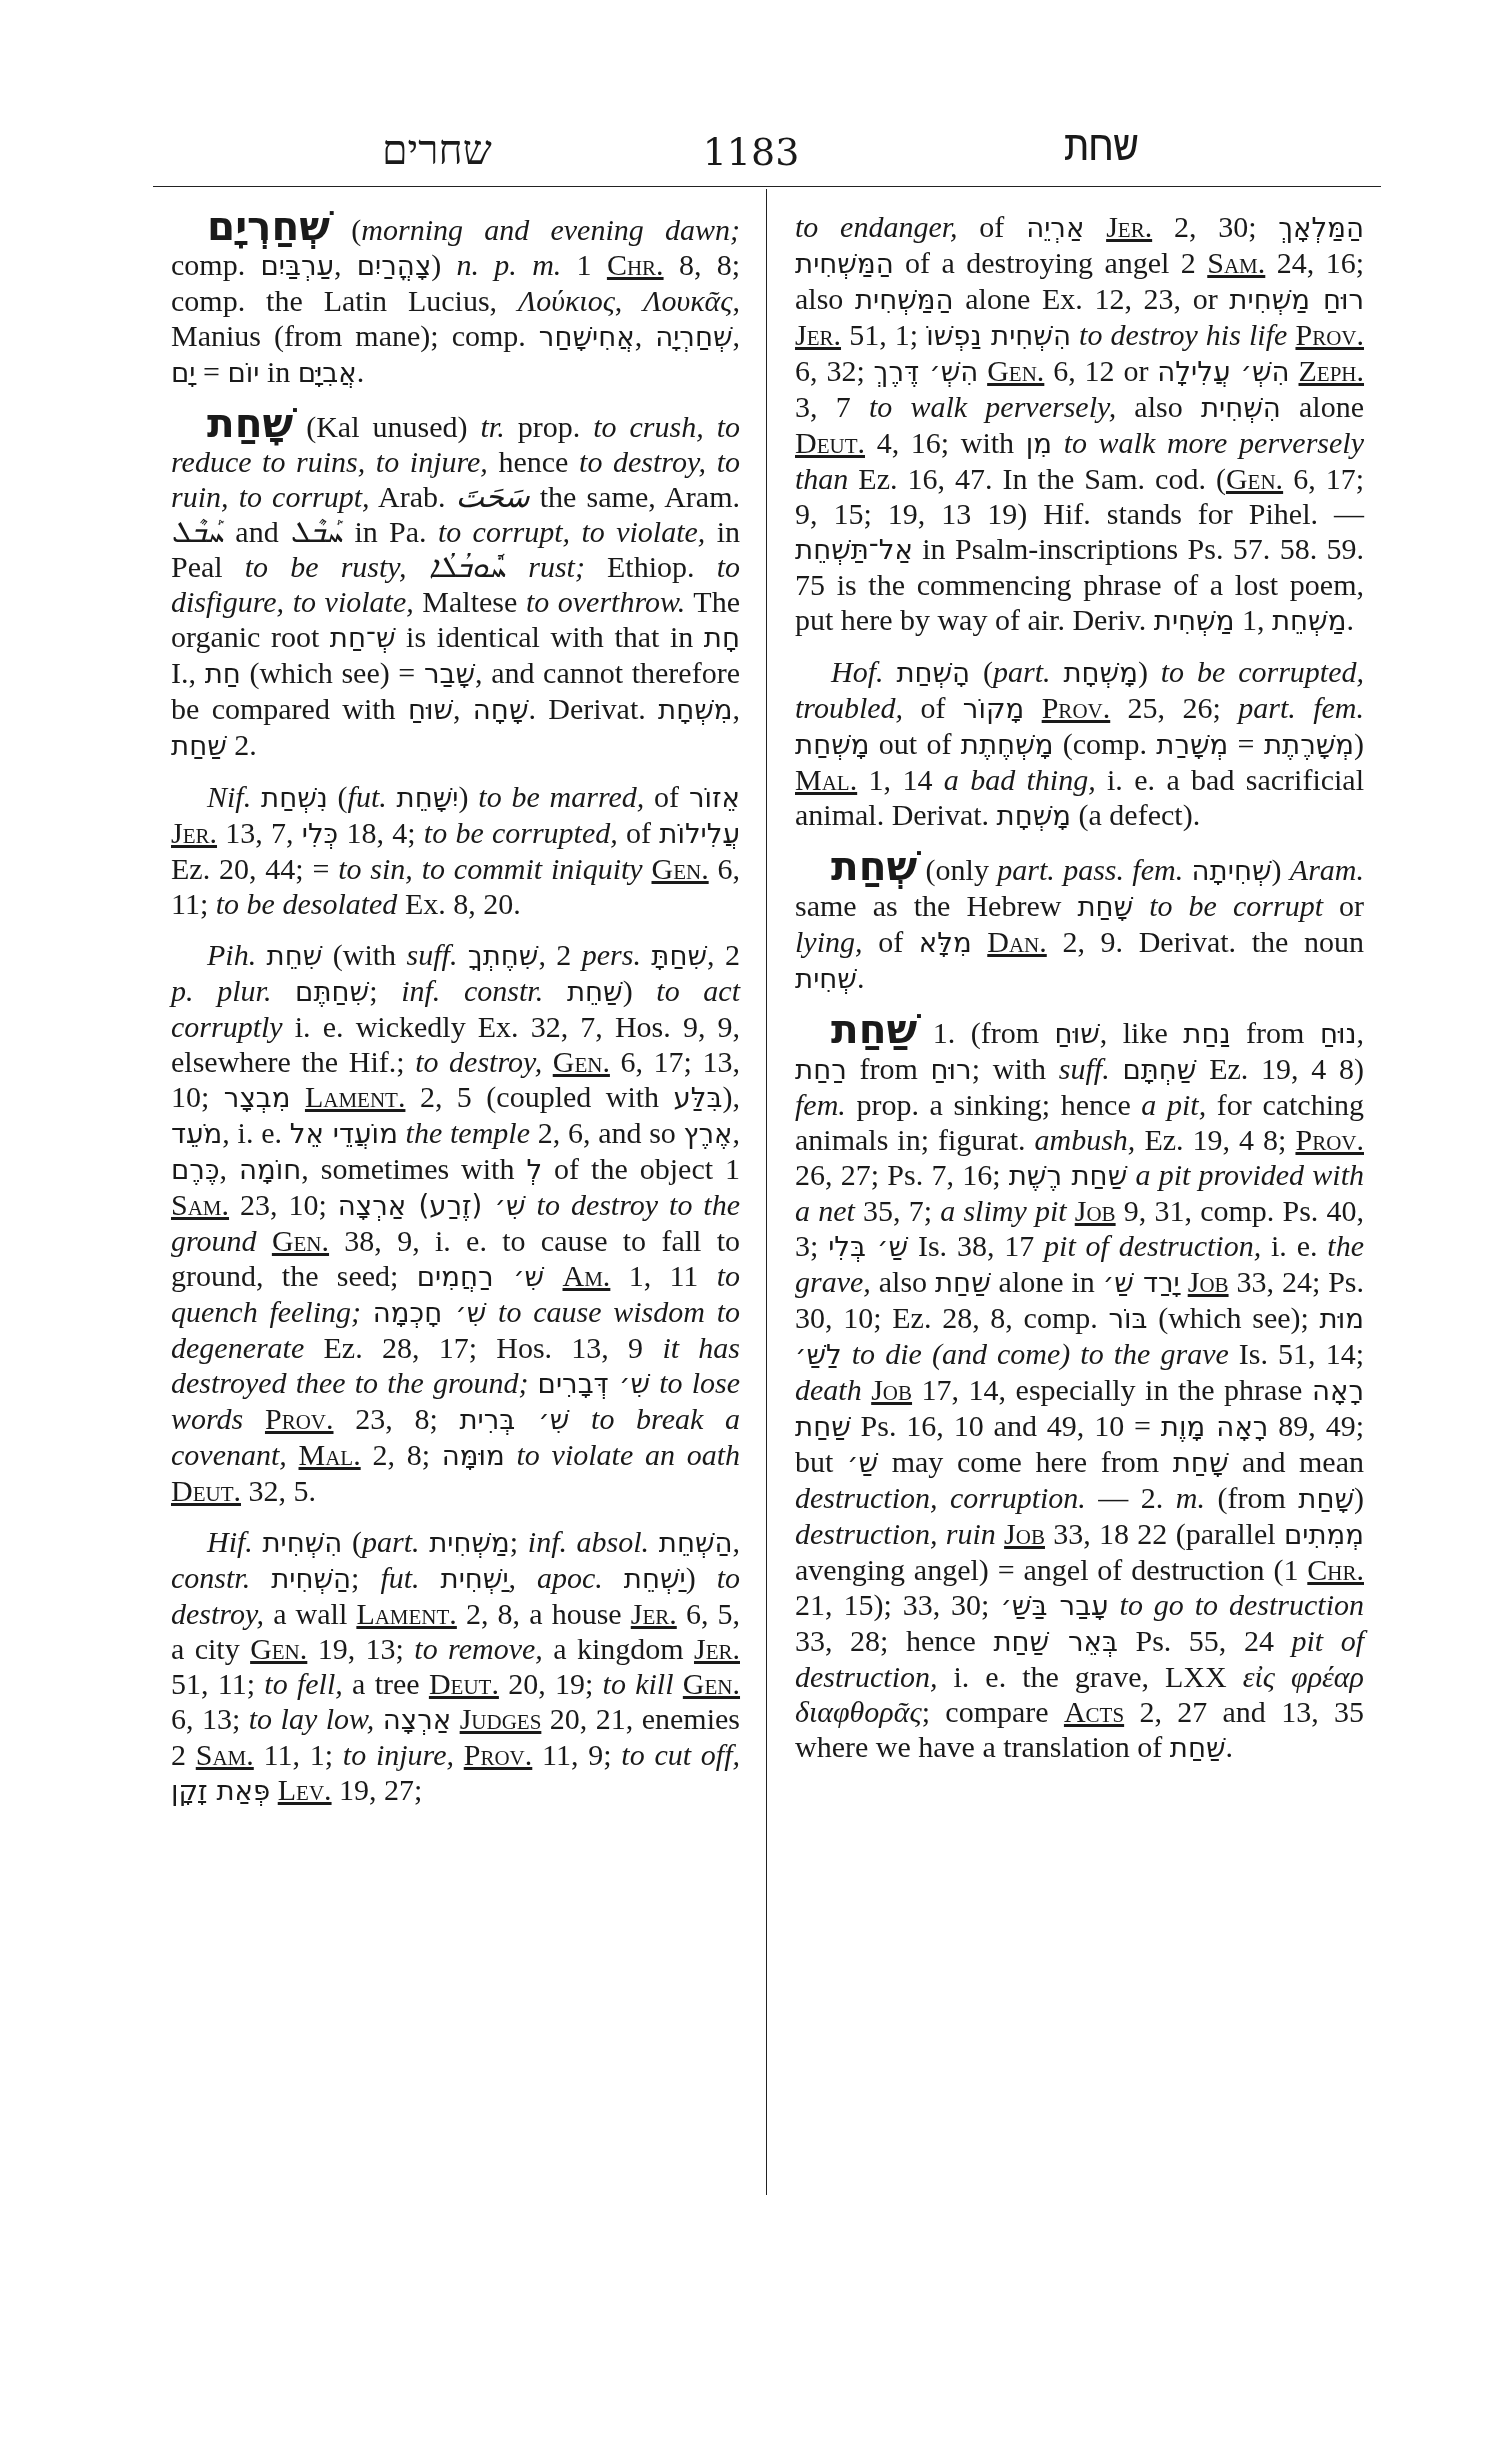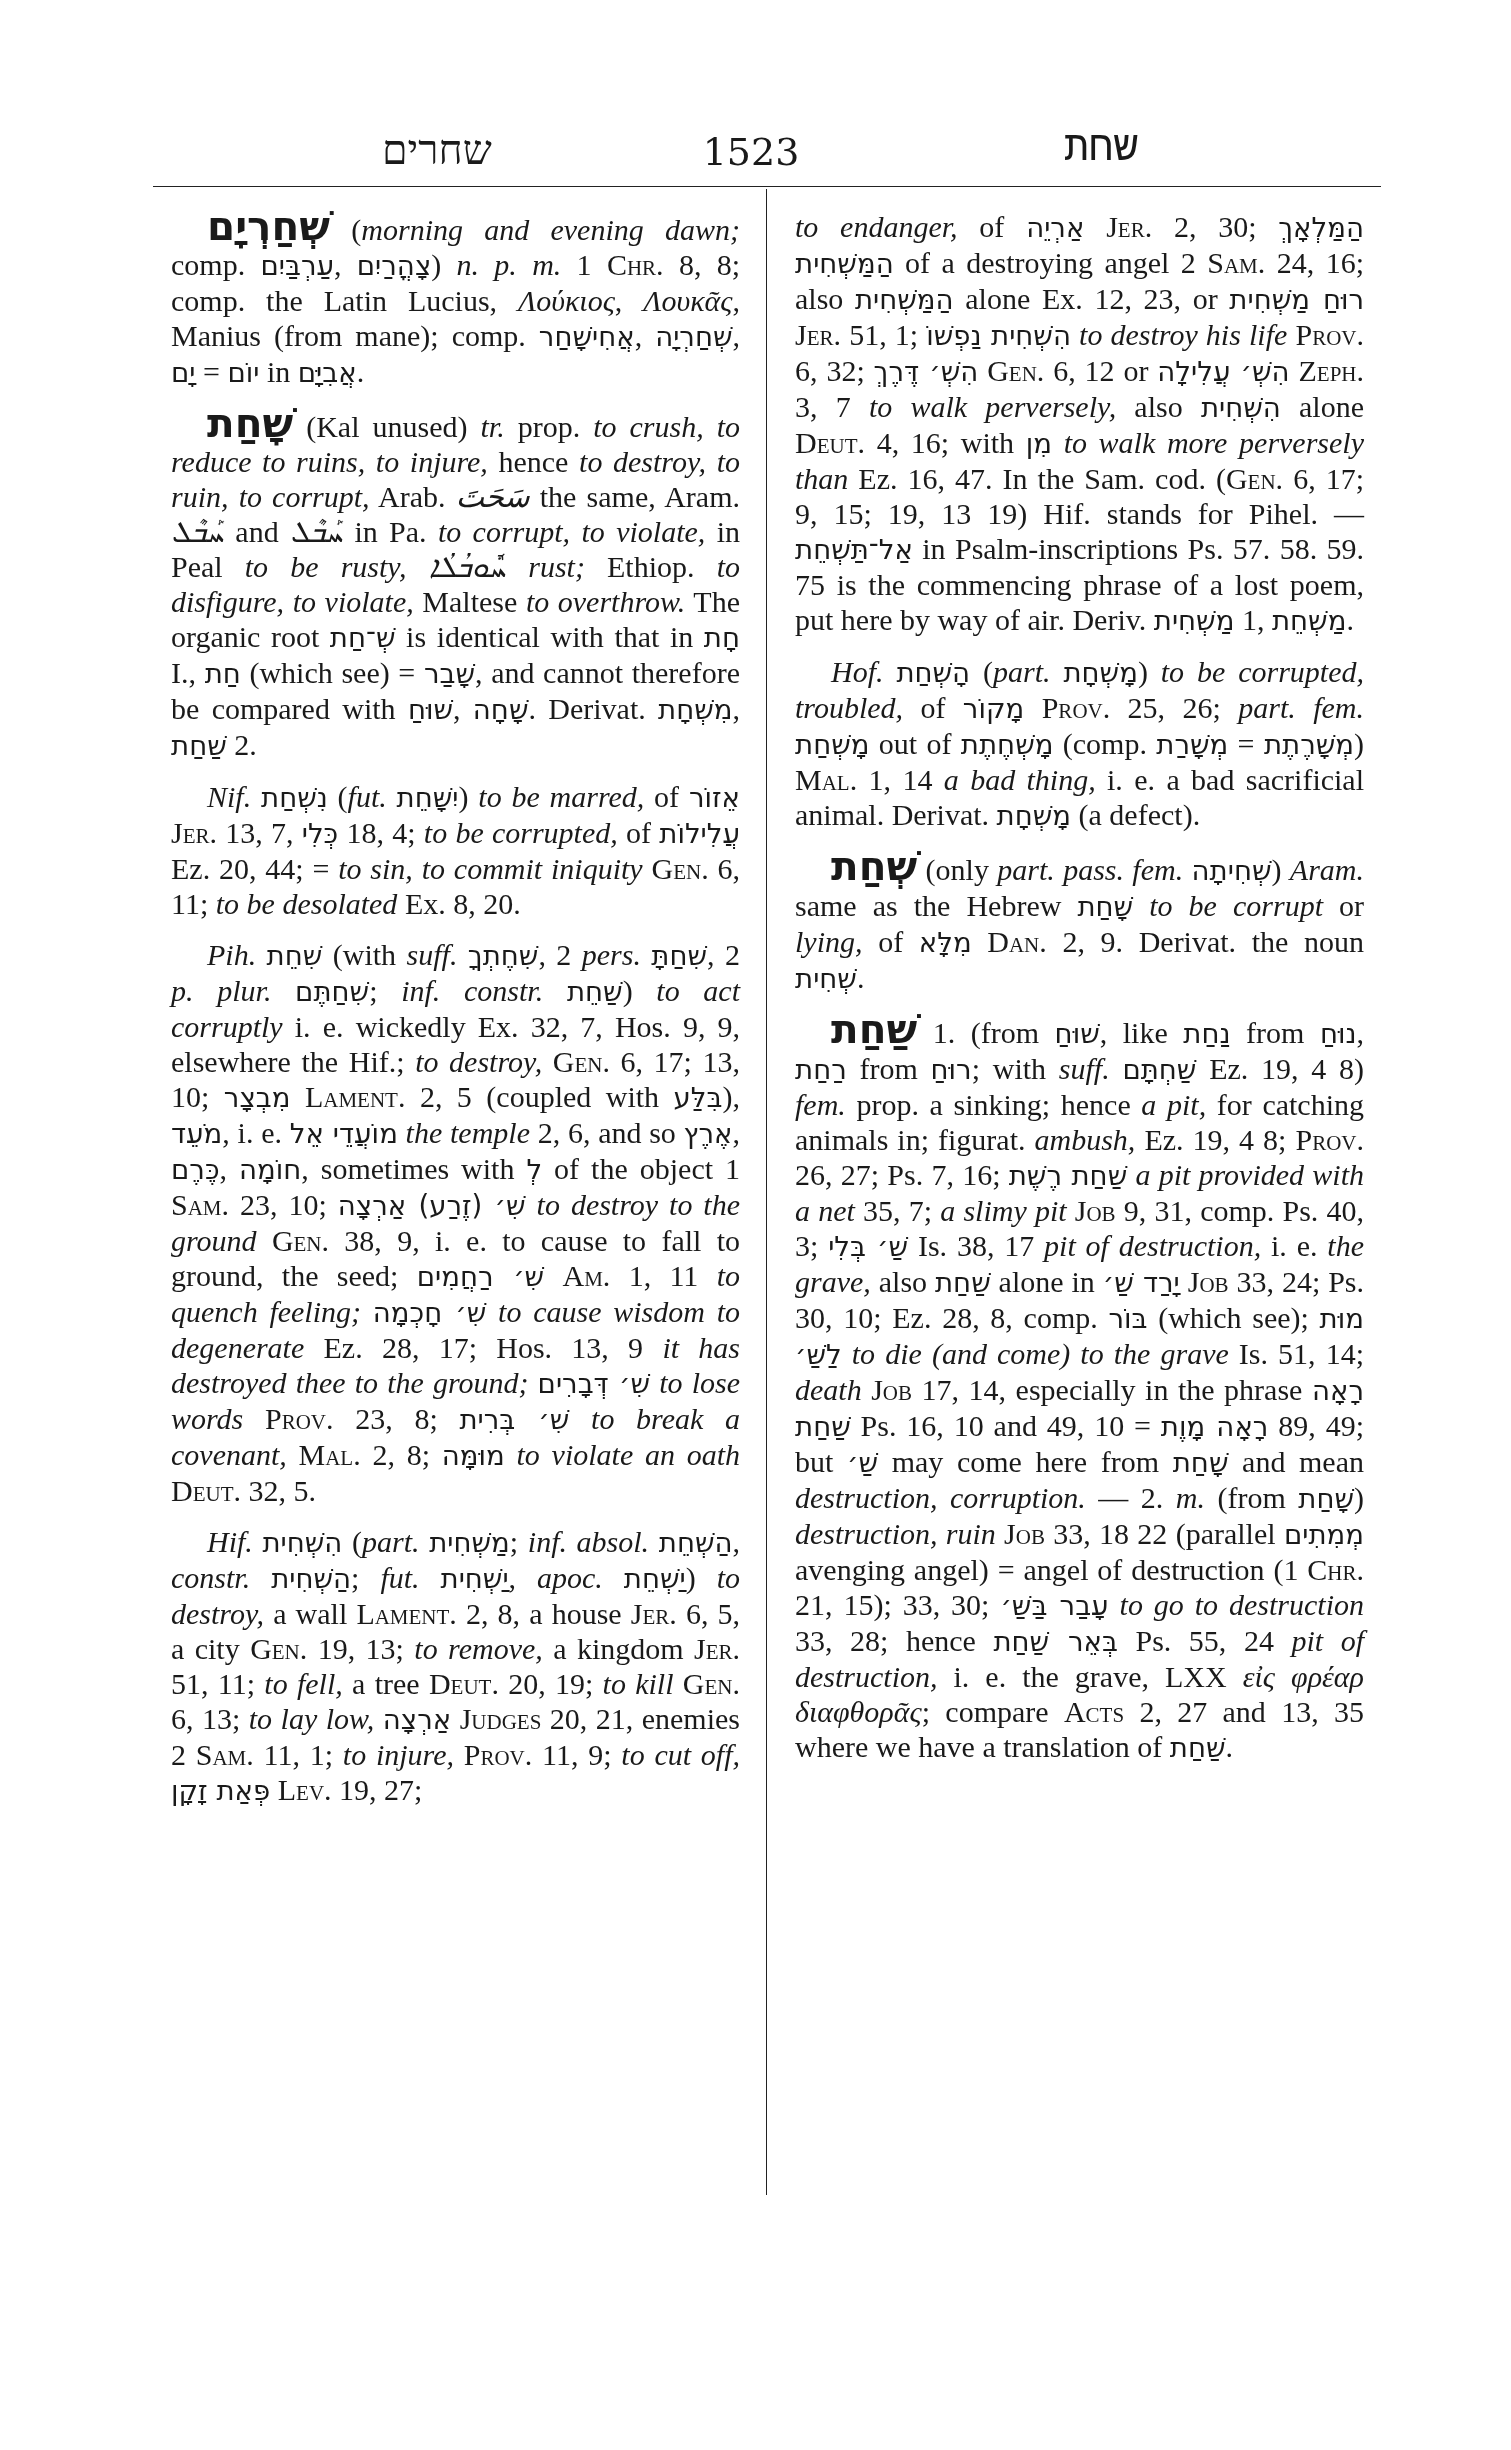--- a/index.html
+++ b/index.html
@@ -19,32 +19,32 @@
          text-align: justify; hyphens: manual; }
   .col-left  { left: 155px; }
   .col-right { left: 779px; }
   .col p { margin: 16px; text-indent: 0; }
   .col p.entry { text-indent: 36px; }
   .col p + p { margin-top: 2.7px; }
 
   .heb { font-family: "DejaVu Sans", sans-serif; direction: rtl; unicode-bidi: isolate; font-size: 0.92em; }
   .lemma { font-family: "DejaVu Sans", sans-serif; font-weight: bold; font-size: 1.35em; unicode-bidi: isolate; direction: rtl; }
   i, .it { font-style: italic; }
-  .sc { font-variant: small-caps; }
+  .sc { font-variant: small-caps; text-decoration: underline; }
   .grk { font-style: italic; }
   .syr, .arab { font-family: "DejaVu Sans", sans-serif; unicode-bidi: isolate; font-style: italic; }
 </style>
 </head>
 <body>
 
 <div class="page">
 
   <div class="running-head">
     <span class="rh-left">שחרים</span>
-    <span class="rh-page">1523</span>
+    <span class="rh-page">1183</span>
     <span class="rh-right">שחת</span>
   </div>
 
   <div class="head-rule"></div>
   <div class="col-rule"></div>
 
   <div class="col col-left" id="col-left">
       <p class="entry"><span class="lemma">שְׁחַרְיָם</span><span> (</span><span class="it">morning and evening dawn;</span><span> comp. </span><span class="heb">עַרְבַּיִם</span><span>, </span><span class="heb">צָהֳרַיִם</span><span>) </span><span class="it">n. p. m.</span><span> 1 </span><span class="sc">Chr.</span><span> 8, 8; comp. the Latin Lucius, </span><span class="grk it">Λούκιος</span><span>, </span><span class="grk it">Λουκᾶς</span><span>, Manius (from mane); comp. </span><span class="heb">אֲחִישָׁחַר</span><span>, </span><span class="heb">שְׁחַרְיָה</span><span>, </span><span class="heb">יָם</span><span> = </span><span class="heb">יוֹם</span><span> in </span><span class="heb">אֲבִיָּם</span><span>.</span></p>
       <p class="entry"><span class="lemma">שָׁחַת</span><span> (Kal unused) </span><span class="it">tr.</span><span> prop. </span><span class="it">to crush, to reduce to ruins, to injure,</span><span> hence </span><span class="it">to destroy, to ruin, to corrupt,</span><span> Arab. </span><span class="arab">سَحَتَ</span><span> the same, Aram. </span><span class="syr">ܚܰܒܶܠ</span><span> and </span><span class="syr">ܚܰܒܶܠ</span><span> in Pa. </span><span class="it">to corrupt, to violate,</span><span> in Peal </span><span class="it">to be rusty,</span><span> </span><span class="syr">ܚܽܘܒܳܠܳܐ</span><span> </span><span class="it">rust;</span><span> Ethiop. </span><span class="it">to disfigure, to violate,</span><span> Maltese </span><span class="it">to overthrow.</span><span> The organic root </span><span class="heb">שְׁ־חַת</span><span> is identical with that in </span><span class="heb">חָת</span><span> I., </span><span class="heb">חַת</span><span> (which see) = </span><span class="heb">שָׁבַר</span><span>, and cannot therefore be compared with </span><span class="heb">שׁוּחַ</span><span>, </span><span class="heb">שָׁחָה</span><span>. Derivat. </span><span class="heb">מִשְׁחָת</span><span>, </span><span class="heb">שַׁחַת</span><span> 2.</span></p>
       <p class="entry"><span class="it">Nif.</span><span> </span><span class="heb">נִשְׁחַת</span><span> (</span><span class="it">fut.</span><span> </span><span class="heb">יִשָּׁחֵת</span><span>) </span><span class="it">to be marred,</span><span> of </span><span class="heb">אֵזוֹר</span><span> </span><span class="sc">Jer.</span><span> 13, 7, </span><span class="heb">כְּלִי</span><span> 18, 4; </span><span class="it">to be corrupted,</span><span> of </span><span class="heb">עֲלִילוֹת</span><span> Ez. 20, 44; = </span><span class="it">to sin, to commit iniquity</span><span> </span><span class="sc">Gen.</span><span> 6, 11; </span><span class="it">to be desolated</span><span> Ex. 8, 20.</span></p>

